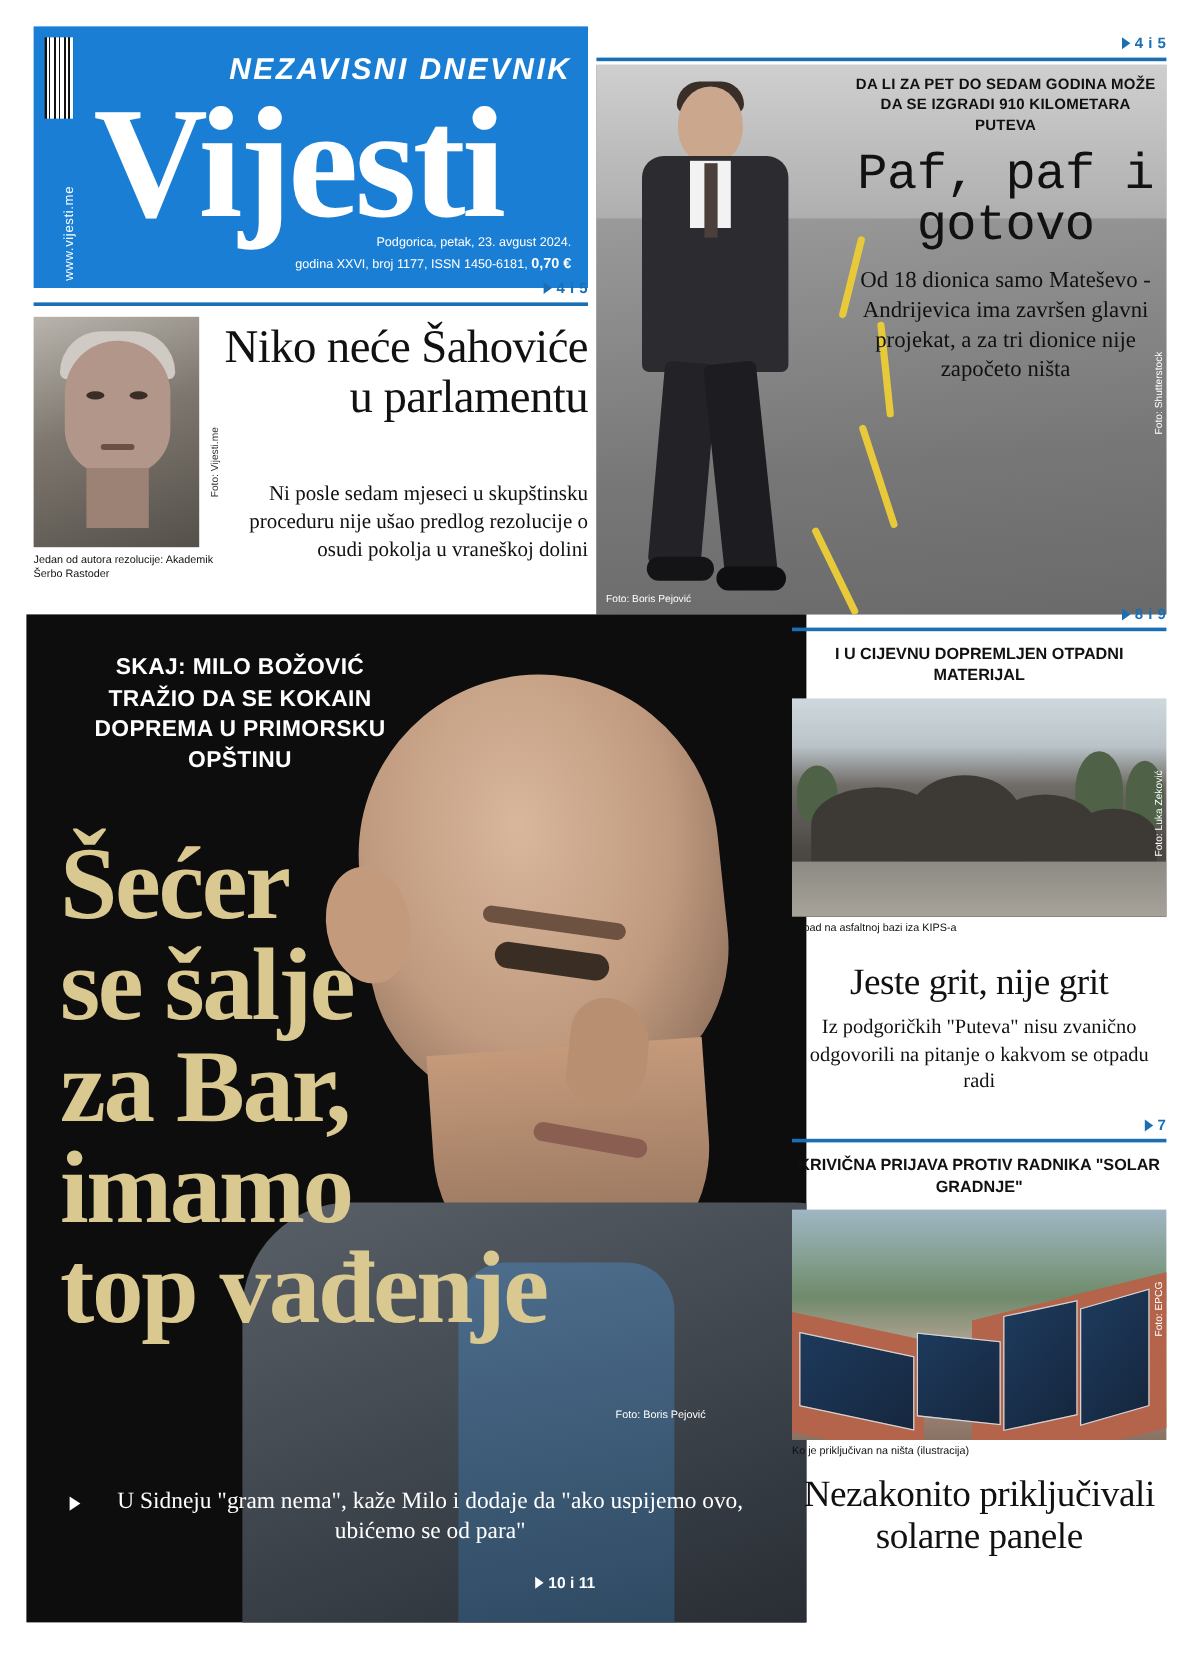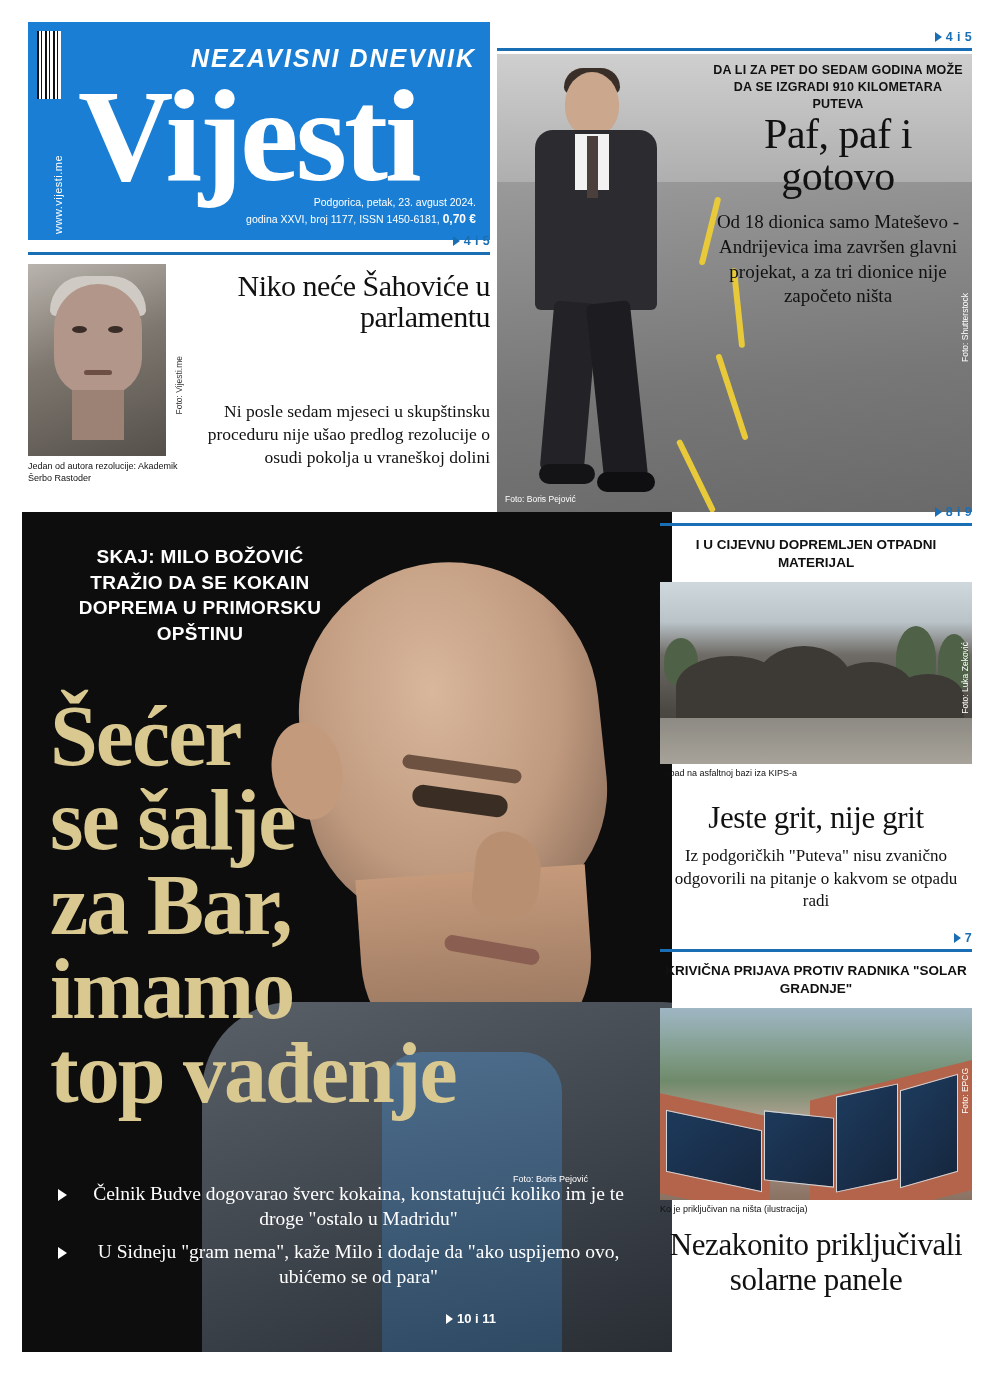--- a/index.html
+++ b/index.html
@@ -97,22 +97,22 @@
 
   .lead-text {
     position: absolute; left: 212px; top: 8px; width: 258px;
   }
   .kicker {
     font-family: "Liberation Sans", sans-serif; font-weight: bold;
     font-size: 12.5px; line-height: 1.35; text-align: center; color: #111;
     letter-spacing: .2px;
   }
   .lead-headline {
-    font-family: Liberation Serif, serif; font-size: 42px; line-height: 1.02;
-    text-align: center; color: #111; margin-top: 0; letter-spacing: -.5px;
+    font-family: Liberation Mono, monospace; font-size: 42px; line-height: 1.02;
+    text-align: center; color: #111; margin-top: 12px; letter-spacing: -.5px;
   }
   .lead-deck {
     font-family: "Liberation Serif", serif; font-size: 19px; line-height: 1.3;
     text-align: center; color: #111; margin-top: 12px;
   }
   .credit-v {
     position: absolute; writing-mode: vertical-rl; transform: rotate(180deg);
     font-family: "Liberation Sans", sans-serif; font-size: 8.5px; color: #fff;
   }
   .credit-h {
@@ -136,21 +136,21 @@
   .face .eyeR { position: absolute; left: 64px; top: 48px; width: 15px; height: 7px; background: #3a2d27; border-radius: 50%; }
   .face .mouth { position: absolute; left: 40px; top: 92px; width: 28px; height: 5px; background: #6d4f46; border-radius: 3px; }
   .face .neck { position: absolute; left: 28px; top: 112px; width: 52px; height: 50px; background: #9c8175; }
   .story2 .cap {
     position: absolute; left: 0; top: 208px; width: 150px;
     font-family: "Liberation Sans", sans-serif; font-size: 9px;
     line-height: 1.35; color: #111;
   }
   .story2 .headline {
     position: absolute; left: 150px; top: 18px; width: 312px;
-    font-family: "Liberation Serif", serif; font-size: 30px; line-height: 1.04;
+    font-family: "Liberation Serif", serif; font-size: 39px; line-height: 1.04;
     text-align: right; color: #111; letter-spacing: -.5px;
   }
   .story2 .deck {
     position: absolute; left: 160px; top: 148px; width: 302px;
     font-family: "Liberation Serif", serif; font-size: 17.5px; line-height: 1.32;
     text-align: right; color: #111;
   }
   .story2 .vcred {
     position: absolute; left: 146px; top: 104px;
     writing-mode: vertical-rl; transform: rotate(180deg);
@@ -387,24 +387,20 @@
       <div>za Bar,</div>
       <div>imamo</div>
       <div>top vađenje</div>
     </div>
 
     <div class="fcred">Foto: Boris Pejović</div>
 
     <div class="bullets">
       <div class="bullet">
         <span class="tri"></span>
-        <span>Čelnik Budve dogovarao šverc kokaina, konstatujući koliko im je te droge "ostalo u Madridu"</span>
-      </div>
-      <div class="bullet">
-        <span class="tri"></span>
         <span>U Sidneju "gram nema", kaže Milo i dodaje da "ako uspijemo ovo, ubićemo se od para"</span>
       </div>
     </div>
 
     <div class="pageref">
       <span class="tri"></span>
       <span>10 i 11</span>
     </div>
   </div>
 

